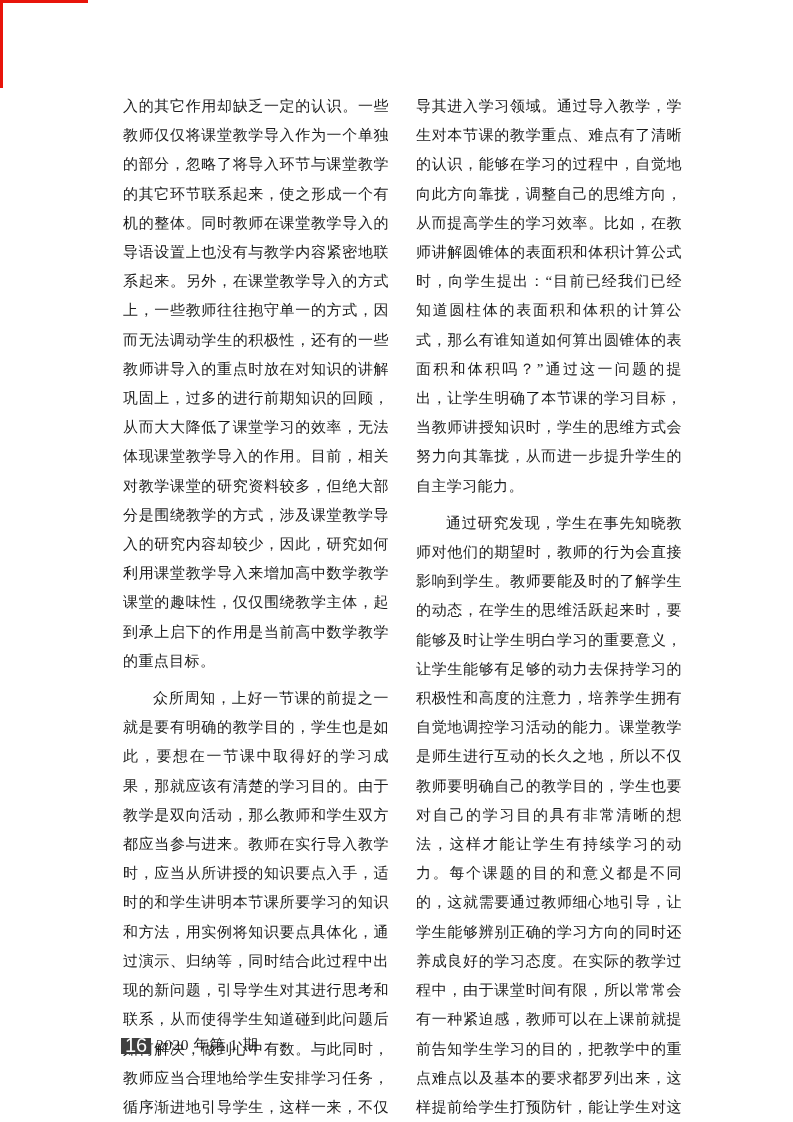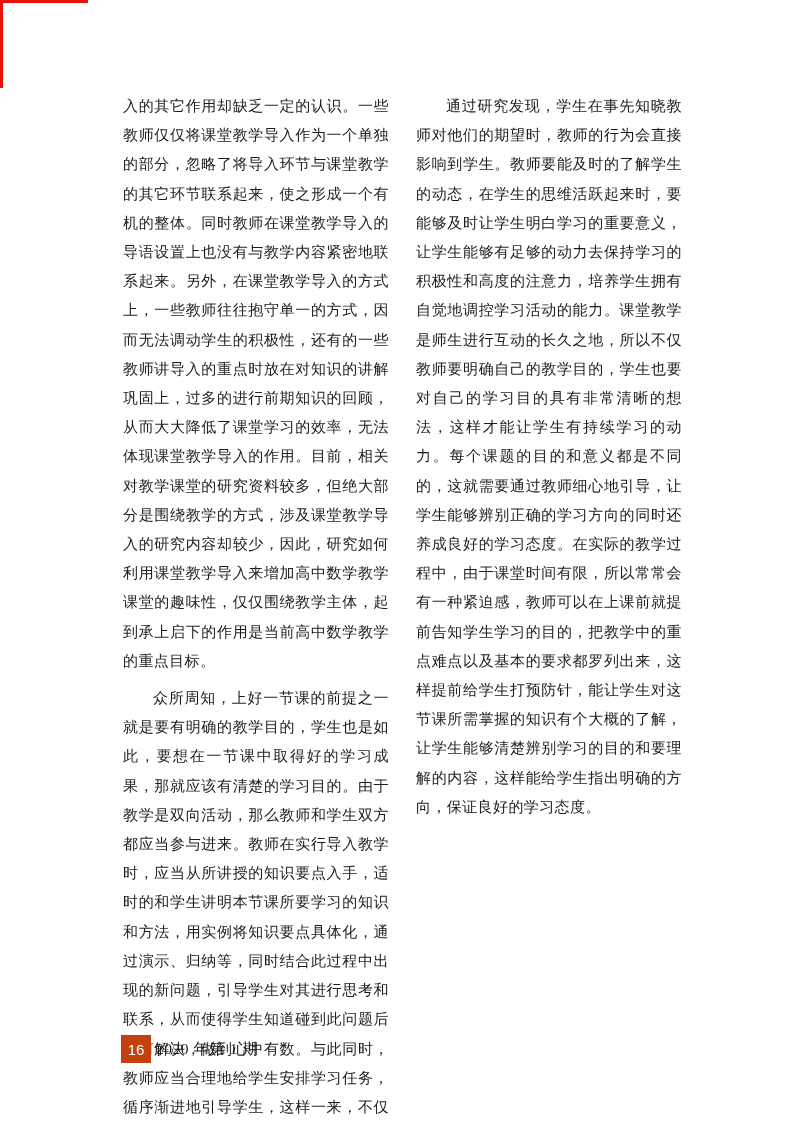--- a/index.html
+++ b/index.html
@@ -53,25 +53,25 @@
   .para.indent { text-indent: 2em; }
   .footer {
     position: absolute;
     left: 121px;
     top: 1035px;
     display: flex;
     align-items: center;
   }
   .page-badge {
     width: 30px;
-    height: 28px;
-    background: #c2410c;
+    height: 16px;
+    background: #404040;
     color: #ffffff;
     font-family: "Liberation Sans", "DejaVu Sans", sans-serif;
-    font-size: 15px;
+    font-size: 20px;
     display: flex;
     align-items: center;
     justify-content: center;
   }
   .issue-label {
     margin-left: 5px;
     font-size: 15.5px;
     letter-spacing: 0.5px;
     color: #1c1c1c;
   }
@@ -85,20 +85,21 @@
   <div class="corner-mark-v" style="background: rgb(232, 20, 10);"></div>
 
   <div class="columns">
 
     <div class="col">
       <p class="para">入的其它作用却缺乏一定的认识。一些教师仅仅将课堂教学导入作为一个单独的部分，忽略了将导入环节与课堂教学的其它环节联系起来，使之形成一个有机的整体。同时教师在课堂教学导入的导语设置上也没有与教学内容紧密地联系起来。另外，在课堂教学导入的方式上，一些教师往往抱守单一的方式，因而无法调动学生的积极性，还有的一些教师讲导入的重点时放在对知识的讲解巩固上，过多的进行前期知识的回顾，从而大大降低了课堂学习的效率，无法体现课堂教学导入的作用。目前，相关对教学课堂的研究资料较多，但绝大部分是围绕教学的方式，涉及课堂教学导入的研究内容却较少，因此，研究如何利用课堂教学导入来增加高中数学教学课堂的趣味性，仅仅围绕教学主体，起到承上启下的作用是当前高中数学教学的重点目标。</p>
       <p class="para indent">众所周知，上好一节课的前提之一就是要有明确的教学目的，学生也是如此，要想在一节课中取得好的学习成果，那就应该有清楚的学习目的。由于教学是双向活动，那么教师和学生双方都应当参与进来。教师在实行导入教学时，应当从所讲授的知识要点入手，适时的和学生讲明本节课所要学习的知识和方法，用实例将知识要点具体化，通过演示、归纳等，同时结合此过程中出现的新问题，引导学生对其进行思考和联系，从而使得学生知道碰到此问题后如何解决，做到心中有数。与此同时，教师应当合理地给学生安排学习任务，循序渐进地引导学生，这样一来，不仅培养了学生独立思考的能力，还使学生明确自己的学习方向，从而提升自身的知识水平。针对学习中遇到的教学重点，教师应该在围绕教学重点进行教学的同时，循序渐进地引导学生学习重点知识，采取由简单到困难的方式，逐步推进，这样才能对学生的学习产生定向的作用，从而引</p>
     </div>
 
     <div class="col">
+      <p class="para">导其进入学习领域。通过导入教学，学生对本节课的教学重点、难点有了清晰的认识，能够在学习的过程中，自觉地向此方向靠拢，调整自己的思维方向，从而提高学生的学习效率。比如，在教师讲解圆锥体的表面积和体积计算公式时，向学生提出：“目前已经我们已经知道圆柱体的表面积和体积的计算公式，那么有谁知道如何算出圆锥体的表面积和体积吗？”通过这一问题的提出，让学生明确了本节课的学习目标，当教师讲授知识时，学生的思维方式会努力向其靠拢，从而进一步提升学生的自主学习能力。</p>
       <p class="para indent">通过研究发现，学生在事先知晓教师对他们的期望时，教师的行为会直接影响到学生。教师要能及时的了解学生的动态，在学生的思维活跃起来时，要能够及时让学生明白学习的重要意义，让学生能够有足够的动力去保持学习的积极性和高度的注意力，培养学生拥有自觉地调控学习活动的能力。课堂教学是师生进行互动的长久之地，所以不仅教师要明确自己的教学目的，学生也要对自己的学习目的具有非常清晰的想法，这样才能让学生有持续学习的动力。每个课题的目的和意义都是不同的，这就需要通过教师细心地引导，让学生能够辨别正确的学习方向的同时还养成良好的学习态度。在实际的教学过程中，由于课堂时间有限，所以常常会有一种紧迫感，教师可以在上课前就提前告知学生学习的目的，把教学中的重点难点以及基本的要求都罗列出来，这样提前给学生打预防针，能让学生对这节课所需掌握的知识有个大概的了解，让学生能够清楚辨别学习的目的和要理解的内容，这样能给学生指出明确的方向，保证良好的学习态度。</p>
 
     </div>
 
   </div>
 
   <div class="footer">
     <div class="page-badge">16</div>
     <div class="issue-label">2020 年第 1 期</div>
   </div>

